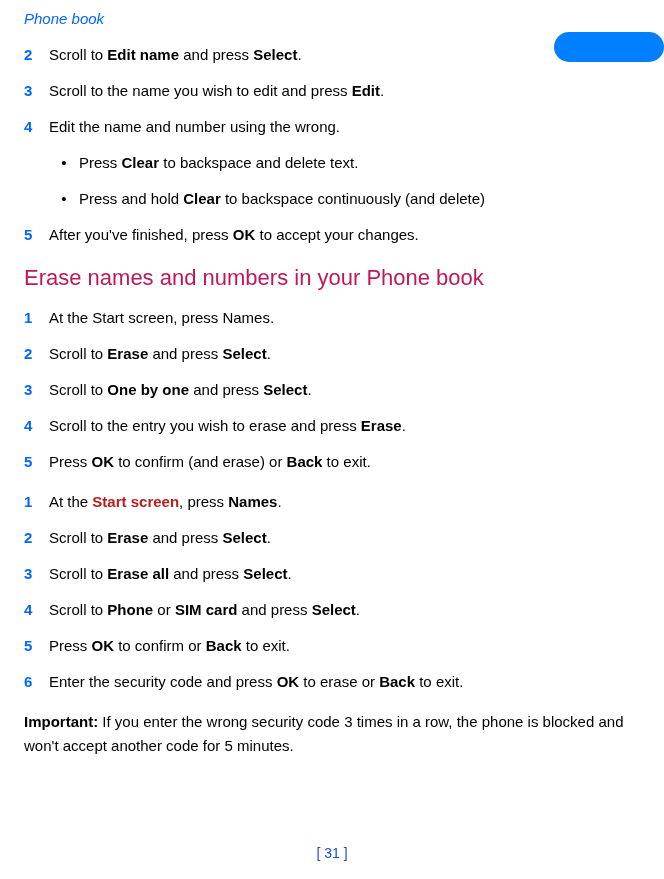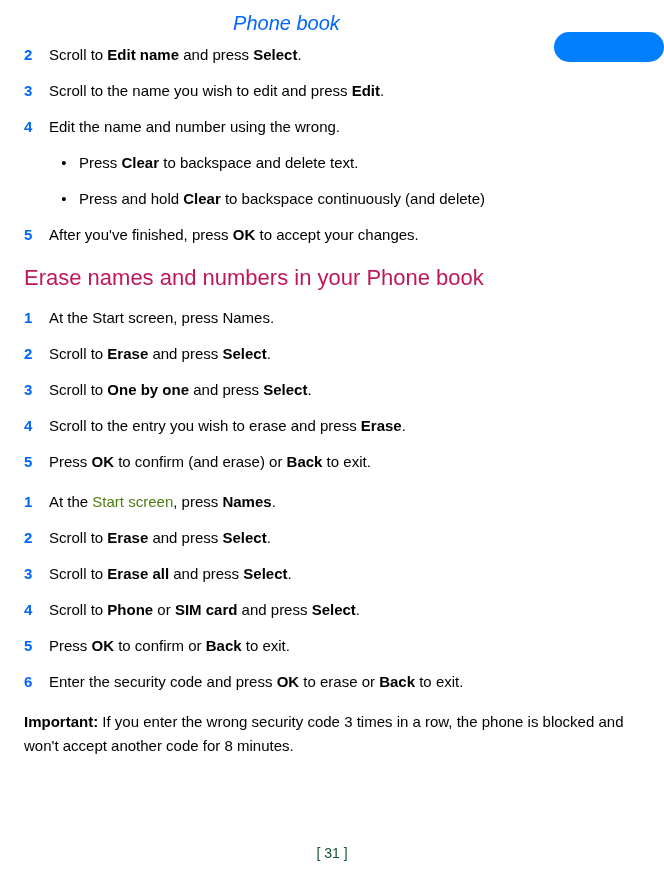--- a/index.html
+++ b/index.html
@@ -17,24 +17,24 @@
       padding: 8px 30px 20px 24px;
       position: relative;
       line-height: 1.5;
     }
     .header-area {
       position: relative;
       height: 30px;
       margin-bottom: 5px;
     }
     .header-title {
-      text-align: center;
+      text-align: left;
       color: #0066ff;
       font-style: italic;
-      font-size: 20px;
+      font-size: 15px;
       padding-right: 85px;
     }
     .blue-tab {
       position: absolute;
       right: -30px;
       top: 24px;
       width: 110px;
       height: 30px;
       background: #0080ff;
       border-radius: 15px;
@@ -77,40 +77,40 @@
     .subsection-heading {
       font-weight: bold;
       font-size: 16px;
       margin-bottom: 3px;
     }
     .bold {
       font-weight: bold;
       text-align: right;
     }
     .blue-link {
-      color: #4d7c0f;
-      font-weight: normal;
+      color: #b91c1c;
+      font-weight: bold;
     }
     .note-text {
       margin-left: 25px;
       margin-bottom: 12px;
       line-height: 1.6;
     }
     .important-text {
       margin-top: 8px;
       margin-bottom: 12px;
       line-height: 1.6;
     }
     .page-number {
       position: absolute;
       bottom: 15px;
       left: 0;
       right: 0;
       text-align: center;
-      color: #14532d;
+      color: #1d4ed8;
       font-size: 14px;
     }
     .section-block {
       margin-bottom: 16px;
     }
   </style>
 </head>
 <body>
 
 <div class="header-area">
@@ -236,16 +236,16 @@
 
   <div class="numbered-item">
     <span class="item-number">6</span>
     <span class="item-text">
       <span>Enter the security code and press </span><span class="bold">OK</span><span> to erase or </span><span class="bold">Back</span><span> to exit.</span>
     </span>
   </div>
 </div>
 
 <div class="important-text">
-  <span class="bold">Important:</span><span> If you enter the wrong security code 3 times in a row, the phone is blocked and won't accept another code for 8 minutes.</span>
+  <span class="bold">Important:</span><span> If you enter the wrong security code 3 times in a row, the phone is blocked and won't accept another code for 5 minutes.</span>
 </div>
 
 <div class="page-number">[ 31 ]</div>
 
 </body></html>

